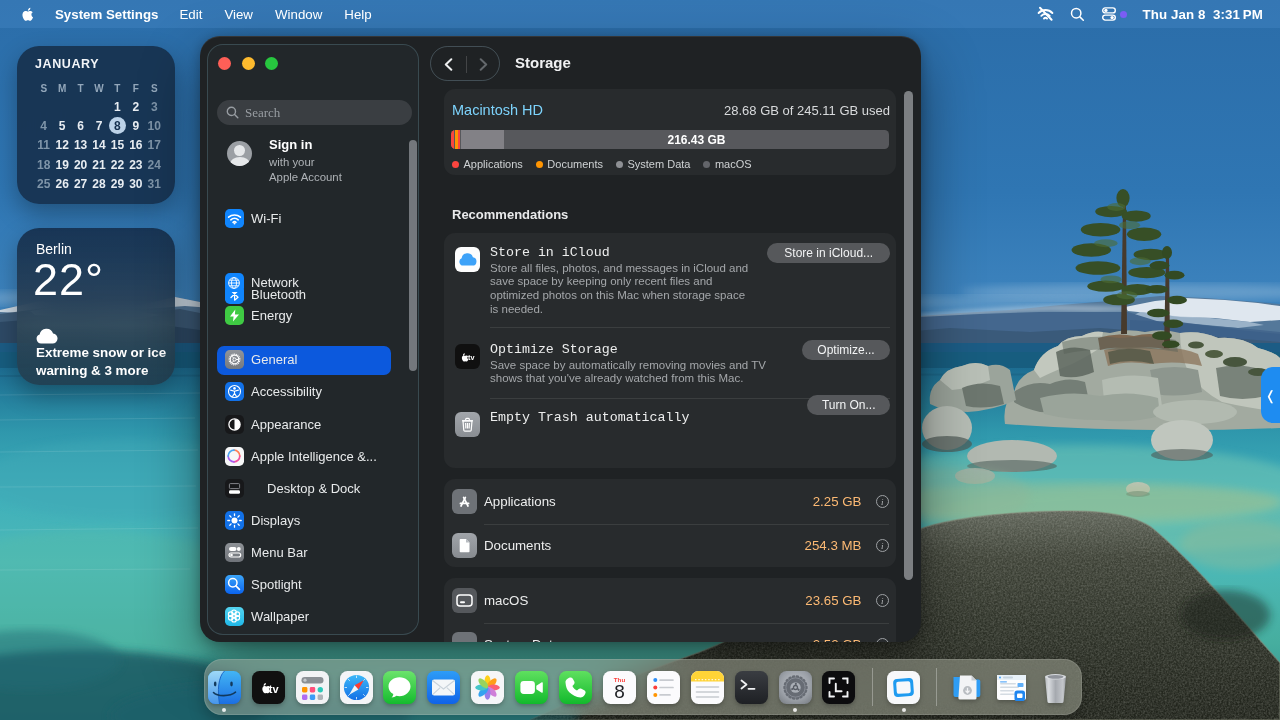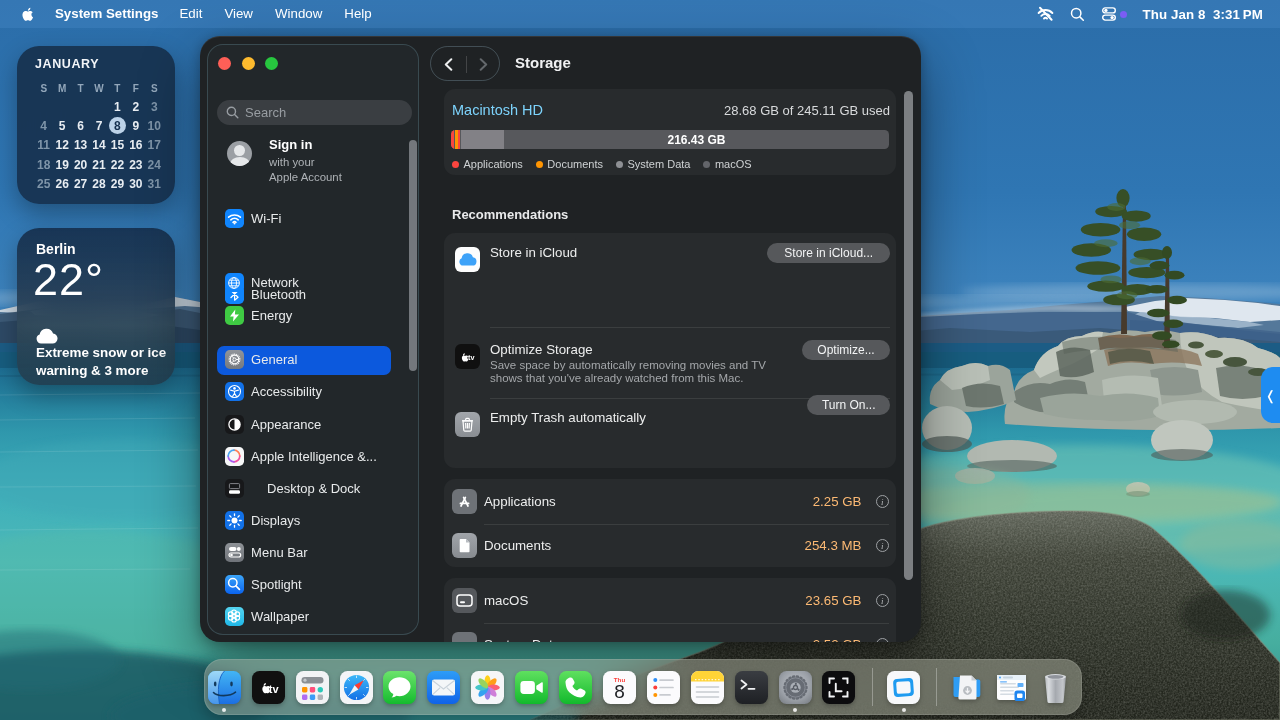--- a/index.html
+++ b/index.html
@@ -1,40 +1,40 @@
 <!DOCTYPE html>
 <html><head><meta charset="utf-8">
 <style>
 html,body{margin:0;padding:0;width:1280px;height:720px;overflow:hidden;background:#2b6fac;
 font-family:"Liberation Sans",sans-serif;-webkit-font-smoothing:antialiased;}
 *{box-sizing:border-box;}
 #wall{position:absolute;left:0;top:0;width:1280px;height:720px;}
 #menubar{position:absolute;left:0;top:0;width:1280px;height:28px;background:rgba(95,160,225,0.20);
 color:#fff;font-size:13.3px;display:flex;align-items:center;z-index:30;}
-.mb-l{display:flex;align-items:flex-start;}
+.mb-l{display:flex;align-items:center;}
 .mb-item{margin:0 11px;}
 #win{position:absolute;left:200px;top:36px;width:721px;height:606px;background:#1f2224;border-radius:20px;
 box-shadow:inset 0 1px 0 rgba(255,255,255,0.09),0 25px 60px rgba(0,0,0,.45),0 3px 14px rgba(0,0,0,.3);z-index:20;overflow:hidden;}
 .tlb{position:absolute;width:13px;height:13px;border-radius:50%;top:12.2px;}
 #search{position:absolute;left:9px;top:55px;width:195px;height:25px;border-radius:13px;background:#3a3e42;
-display:flex;align-items:center;color:#989da2;font-size:13px;}
+display:flex;align-items:center;color:#989da2;font-size:13px;font-family:Liberation Serif, serif;}
 .srow{position:absolute;left:9px;height:28px;display:flex;align-items:center;color:#e8eaeb;font-size:13px;}
 .srow .si{margin-left:7.6px;margin-right:7.5px;width:19px;height:19px;border-radius:4.8px;flex:none;
 display:flex;align-items:center;justify-content:center;}
 #genpill{position:absolute;left:9px;top:300.5px;width:174px;height:29px;background:#0c59dd;border-radius:7px;}
 #sbscroll{position:absolute;left:201px;top:95px;width:8px;height:231px;background:rgba(195,200,205,0.5);border-radius:4px;}
 .navtxt{white-space:nowrap;}
 #sidebar{position:absolute;left:7px;top:8px;width:212px;height:591px;background:#22272a;border-radius:16px;
 border:1px solid rgba(120,165,180,0.28);}
 #content{position:absolute;left:219px;top:0;right:0;bottom:0;}
 .card{position:absolute;left:25px;width:452px;background:#282b2d;border-radius:11px;}
 .leg{display:inline-flex;align-items:center;}
 .leg i{width:7px;height:7px;border-radius:50%;margin-right:4.5px;display:inline-block;}
 .ic25{position:absolute;width:25px;height:25px;border-radius:6px;display:flex;align-items:center;justify-content:center;}
-.rtitle{position:absolute;left:46px;color:#eceded;font-size:13.3px;}
+.rtitle{position:absolute;left:46px;color:#eceded;font-size:13.3px;font-family:Liberation Mono, monospace;}
 .rdesc{position:absolute;left:46px;color:#a4a7aa;font-size:11.5px;line-height:13.8px;}
 .rbtn{position:absolute;right:6px;height:20px;background:#56585b;border-radius:10px;color:#f2f3f4;
 font-size:12px;display:flex;align-items:center;justify-content:center;}
 .sep{position:absolute;left:46px;right:6px;height:1px;background:rgba(255,255,255,0.09);}
 .sep2{position:absolute;left:40px;right:7px;height:1px;background:rgba(255,255,255,0.09);}
 .lrow{position:absolute;left:40px;right:7px;display:flex;align-items:center;}
 .lname{color:#eceded;font-size:13.3px;flex:1;}
 .lval{color:#fdba74;font-size:13.3px;margin-right:14px;}
 .linfo{width:13.5px;height:13.5px;border-radius:50%;border:1.2px solid #9ea1a4;color:#b8babc;font-size:9px;
 display:flex;align-items:center;justify-content:center;font-family:"Liberation Serif",serif;font-style:italic;}
@@ -322,21 +322,21 @@
           <td>28</td>
           <td>29</td>
           <td>30</td>
           <td class="we">31</td>
         </tr>
   </tbody>
     </table>
 </div>
 
 <div id="weatherwidget">
-  <div style="position:absolute;left:19px;top:13px;font-weight:bold;font-size:14px;">Berlin</div>
+  <div style="position:absolute;left:19px;top:13px;font-weight:normal;font-size:14px;">Berlin</div>
   <div style="position:absolute;left:16px;top:26px;font-weight:275;font-size:45px;letter-spacing:1px;">22°</div>
   <svg style="position:absolute;left:18px;top:99px;" width="24" height="17" viewBox="0 0 24 17">
     <path fill="#fff" d="M6.5 16.5 h11 a5 5 0 0 0 0.6-9.97 A7 7 0 0 0 4.6 7.6 A4.6 4.6 0 0 0 6.5 16.5 Z"></path>
   </svg>
   <div style="position:absolute;left:19px;top:116px;font-weight:bold;font-size:13.4px;line-height:18px;">Extreme snow or ice<br>warning &amp; 3 more</div>
 </div>
 
 <div id="rtab">❬</div>
 
 <div id="win">
@@ -551,20 +551,21 @@
 
     <div style="position:absolute;left:33px;top:171px;color:#e9eaeb;font-size:13px;font-weight:bold;">Recommendations</div>
 
     <div class="card" style="top:197px;height:235px;">
       <div class="ic25" style="left:11px;top:14px;background:#fdfdfd;">
         <svg width="19" height="13" viewBox="0 0 19 13">
             <path fill="#3da2f8" d="M5 12.6 h9.4 a4.2 4.2 0 0 0 0.5-8.35 A5.8 5.8 0 0 0 3.6 5.2 A3.9 3.9 0 0 0 5 12.6 Z"></path>
           </svg>
       </div>
       <div class="rtitle" style="top:12px;">Store in iCloud</div>
+      <div class="rdesc" style="top:28.5px;">Store all files, photos, and messages in iCloud and<br>save space by keeping only recent files and<br>optimized photos on this Mac when storage space<br>is needed.</div>
       <div class="rbtn" style="top:10px;width:122.6px;">Store in iCloud...</div>
       <div class="sep" style="top:94px;"></div>
       <div class="ic25" style="left:11px;top:111px;background:#101010;">
         <svg width="19" height="19" viewBox="0 0 33 33">
             <path fill="#fff" d="M11.1 13.6c.8-1 .7-2.5.6-2.9-.9 0-1.9.6-2.4 1.3-.5.6-.8 1.7-.6 2.7 1 0 1.9-.5 2.4-1.1zm1.5 1.8c-.5 0-1.4-.6-2.4-.6-1.2 0-2.3.7-2.9 1.8-1.2 2.1-.3 5.3.9 7 .6.8 1.3 1.8 2.2 1.7.9 0 1.2-.6 2.2-.6s1.3.6 2.3.6c.9 0 1.5-.9 2.1-1.7.7-1 .9-1.9 1-2 0 0-1.8-.7-1.8-2.8 0-1.8 1.4-2.6 1.5-2.7-.8-1.2-2.1-1.3-2.6-1.4-1.1-.1-2 .7-2.5.7z"></path>
             <text x="17.5" y="23.2" font-size="12.5" font-weight="bold" fill="#fff" font-family="Liberation Sans">tv</text>
           </svg>
       </div>
       <div class="rtitle" style="top:109px;">Optimize Storage</div>
       <div class="rdesc" style="top:125.5px;">Save space by automatically removing movies and TV<br>shows that you've already watched from this Mac.</div>

